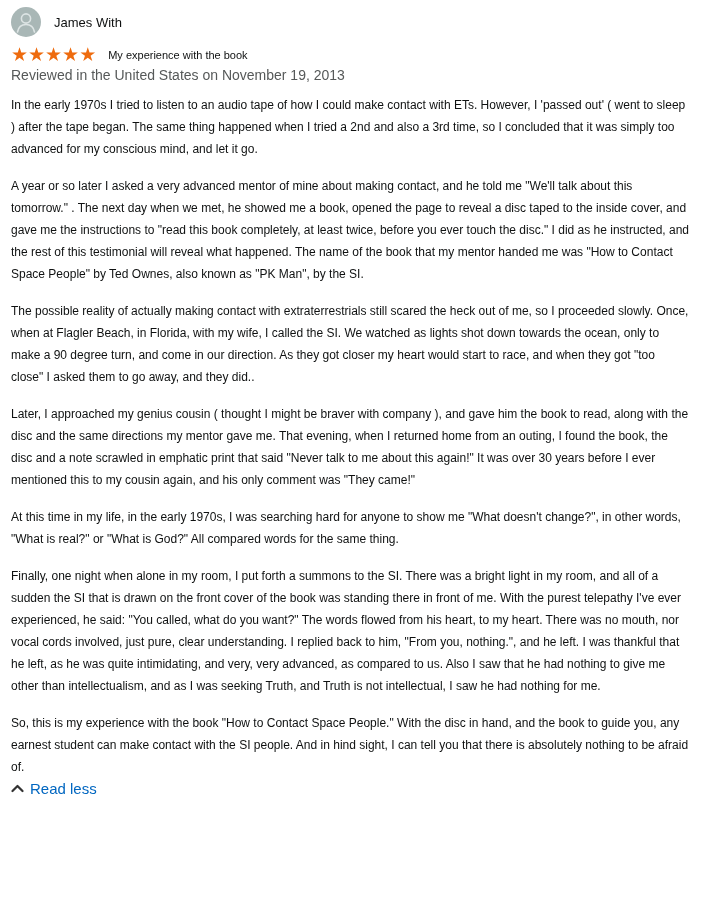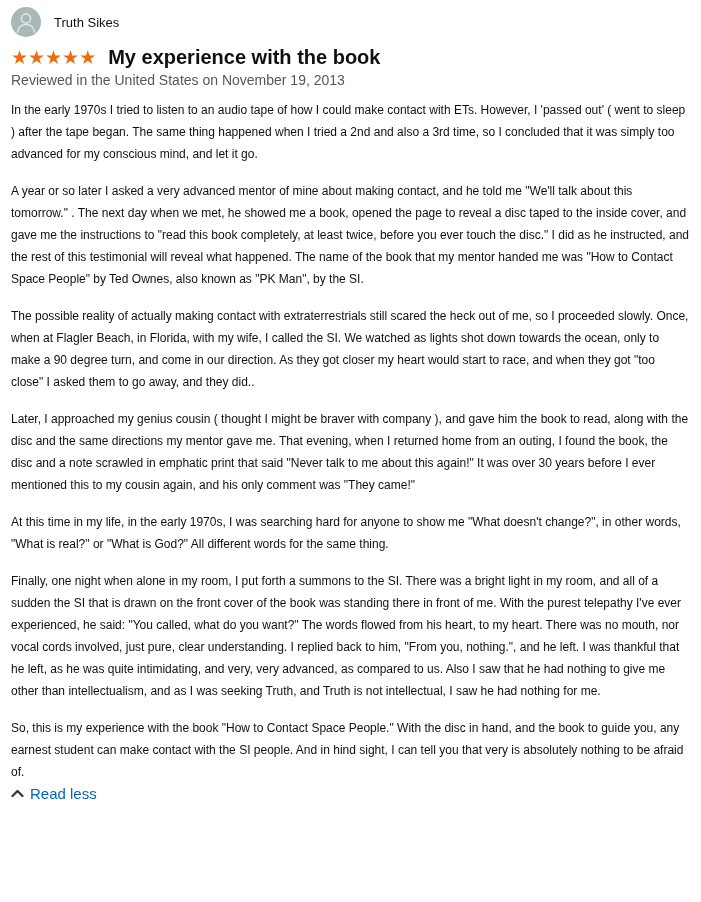--- a/index.html
+++ b/index.html
@@ -19,59 +19,59 @@
     color:var(--text_primary);
     padding:5px 11px 0 11px;
   }
   a{text-decoration:none;color:inherit;cursor:pointer;}
   .profile-row{display:flex;align-items:center;gap:13px;margin:2px 0 9px 0;}
   .avatar{width:30px;height:30px;border-radius:50%;background:var(--avatar_gray);
     display:flex;align-items:center;justify-content:center;flex:0 0 auto;}
   .author{font-size:13px;color:var(--text_primary);}
   .title-row{display:flex;align-items:center;gap:12px;margin:4px 0 3px 0;}
   .stars{color:var(--star_orange);font-size:19px;line-height:18px;letter-spacing:0px;}
-  .title{font-size:20px;font-weight:700;color:var(--text_primary);}
+  .title{font-size:11px;font-weight:400;color:var(--text_primary);}
   .date{font-size:14px;color:var(--text_secondary);margin:3px 0 11px 0;}
   .body{font-size:12px;line-height:22px;color:var(--text_primary);}
   .body p{margin:0 0 15px 0;}
   .body p:last-child{margin-bottom:0;}
   .read-less{display:inline-flex;align-items:center;gap:6px;margin-top:2px;
     font-size:15px;color:var(--link_blue);}
   .read-less svg{display:block;}
 </style>
 </head>
 <body>
 
 <div class="review">
 
   <a class="profile-row">
     <span class="avatar">
       <svg width="30" height="30" viewBox="0 0 30 30">
         <circle cx="15" cy="11.5" r="4.6" fill="none" stroke="#DDE4E4" stroke-width="1.6"></circle>
         <path d="M6.5 25 C7.5 19.5 11 17.5 15 17.5 C19 17.5 22.5 19.5 23.5 25" fill="none" stroke="#DDE4E4" stroke-width="1.6" stroke-linecap="round"></path>
       </svg>
     </span>
-    <span class="author">Truth Sikes</span>
+    <span class="author">James With</span>
   </a>
 
   <a class="title-row">
     <span class="stars">★★★★★</span>
     <span class="title">My experience with the book</span>
   </a>
 
   <div class="date">Reviewed in the United States on November 19, 2013</div>
 
   <div class="body">
       <p>In the early 1970s I tried to listen to an audio tape of how I could make contact with ETs. However, I 'passed out' ( went to sleep ) after the tape began. The same thing happened when I tried a 2nd and also a 3rd time, so I concluded that it was simply too advanced for my conscious mind, and let it go.</p>
       <p>A year or so later I asked a very advanced mentor of mine about making contact, and he told me "We'll talk about this tomorrow." . The next day when we met, he showed me a book, opened the page to reveal a disc taped to the inside cover, and gave me the instructions to "read this book completely, at least twice, before you ever touch the disc." I did as he instructed, and the rest of this testimonial will reveal what happened. The name of the book that my mentor handed me was "How to Contact Space People" by Ted Ownes, also known as "PK Man", by the SI.</p>
       <p>The possible reality of actually making contact with extraterrestrials still scared the heck out of me, so I proceeded slowly. Once, when at Flagler Beach, in Florida, with my wife, I called the SI. We watched as lights shot down towards the ocean, only to make a 90 degree turn, and come in our direction. As they got closer my heart would start to race, and when they got "too close" I asked them to go away, and they did..</p>
       <p>Later, I approached my genius cousin ( thought I might be braver with company ), and gave him the book to read, along with the disc and the same directions my mentor gave me. That evening, when I returned home from an outing, I found the book, the disc and a note scrawled in emphatic print that said "Never talk to me about this again!" It was over 30 years before I ever mentioned this to my cousin again, and his only comment was "They came!"</p>
-      <p>At this time in my life, in the early 1970s, I was searching hard for anyone to show me "What doesn't change?", in other words, "What is real?" or "What is God?" All different words for the same thing.</p>
+      <p>At this time in my life, in the early 1970s, I was searching hard for anyone to show me "What doesn't change?", in other words, "What is real?" or "What is God?" All compared words for the same thing.</p>
       <p>Finally, one night when alone in my room, I put forth a summons to the SI. There was a bright light in my room, and all of a sudden the SI that is drawn on the front cover of the book was standing there in front of me. With the purest telepathy I've ever experienced, he said: "You called, what do you want?" The words flowed from his heart, to my heart. There was no mouth, nor vocal cords involved, just pure, clear understanding. I replied back to him, "From you, nothing.", and he left. I was thankful that he left, as he was quite intimidating, and very, very advanced, as compared to us. Also I saw that he had nothing to give me other than intellectualism, and as I was seeking Truth, and Truth is not intellectual, I saw he had nothing for me.</p>
-      <p>So, this is my experience with the book "How to Contact Space People." With the disc in hand, and the book to guide you, any earnest student can make contact with the SI people. And in hind sight, I can tell you that very is absolutely nothing to be afraid of.</p>
+      <p>So, this is my experience with the book "How to Contact Space People." With the disc in hand, and the book to guide you, any earnest student can make contact with the SI people. And in hind sight, I can tell you that there is absolutely nothing to be afraid of.</p>
     </div>
 
   <a class="read-less">
     <svg width="13" height="9" viewBox="0 0 13 9">
       <polyline points="1.5,7 6.5,2 11.5,7" fill="none" stroke="#333333" stroke-width="2.2" stroke-linecap="round" stroke-linejoin="round"></polyline>
     </svg>
     <span>Read less</span>
   </a>
 
   

